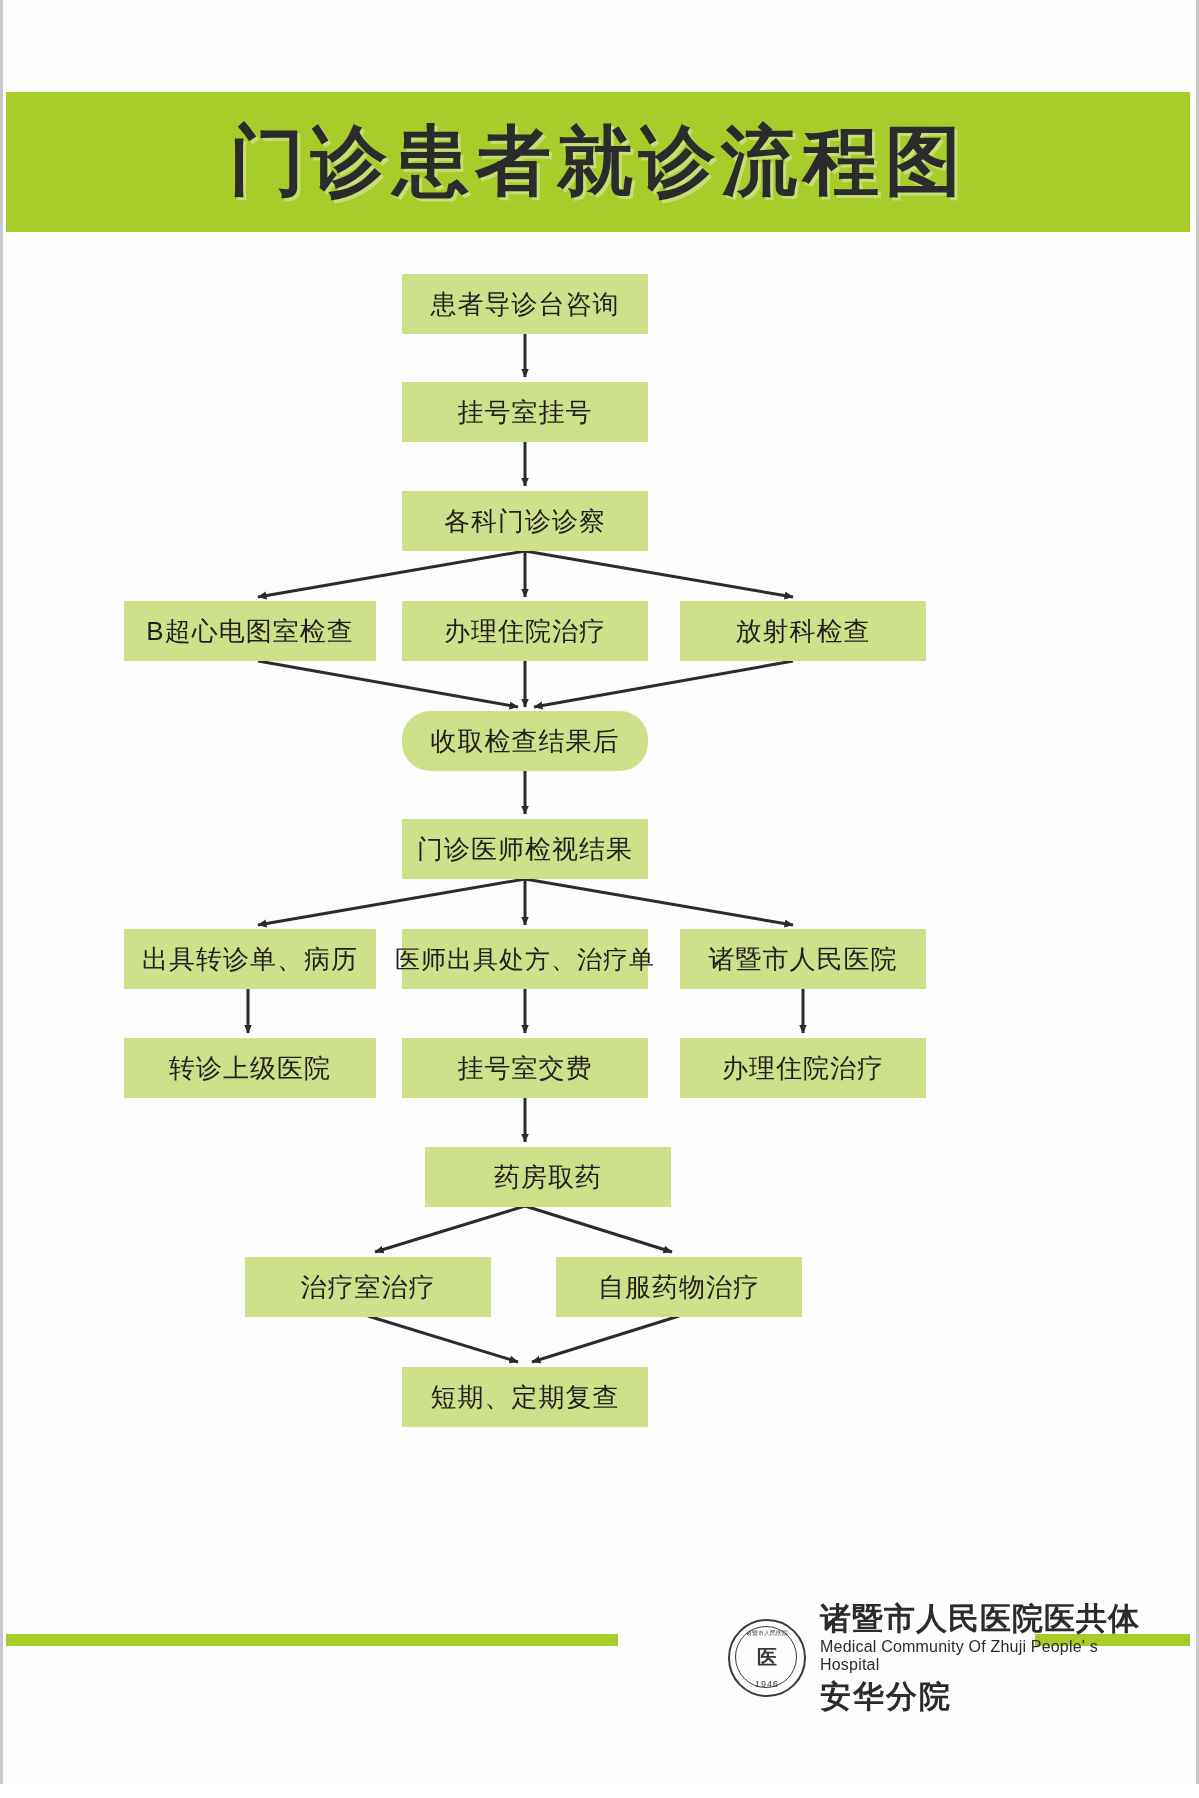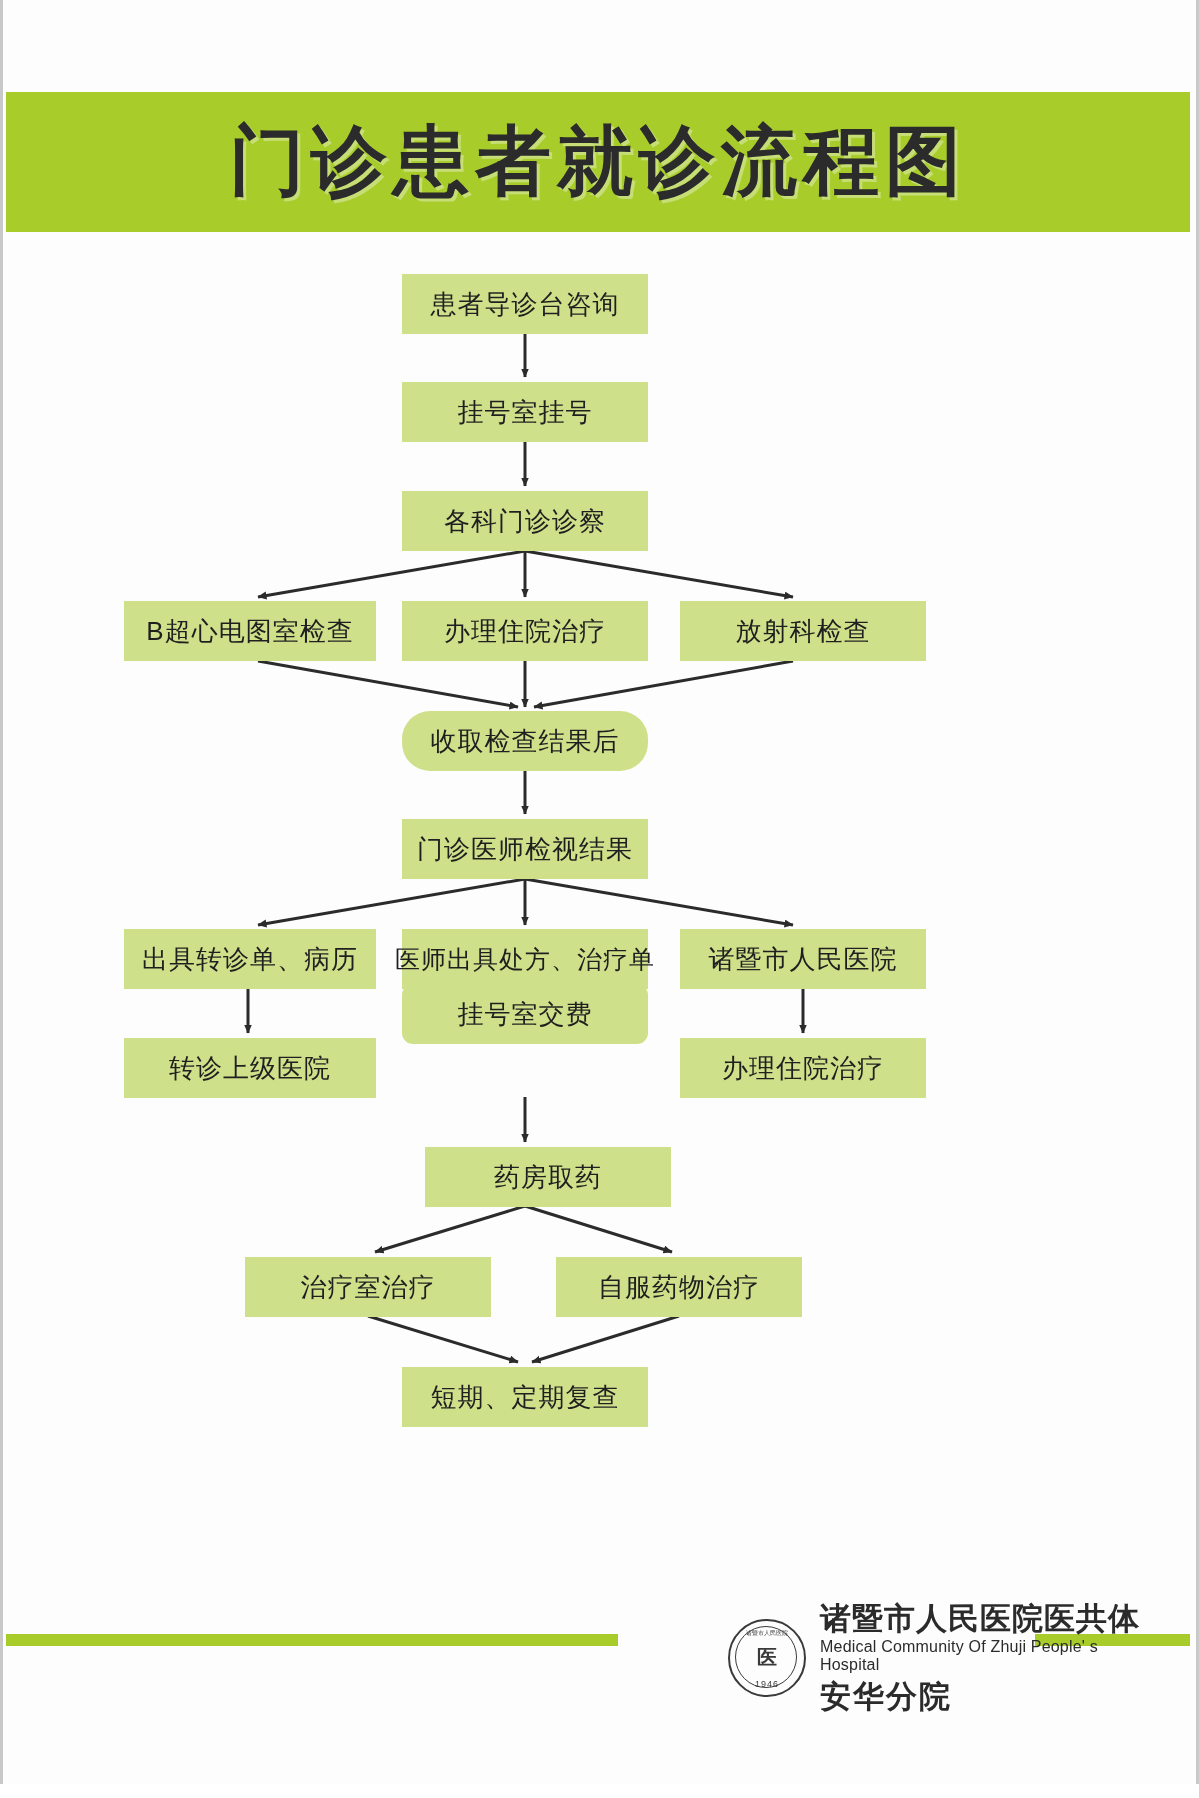--- a/index.html
+++ b/index.html
@@ -262,21 +262,21 @@
   </div>
 
   <div class="flowbox" style="left:680px; top:929px; width:246px; height:60px;">
     <span>诸暨市人民医院</span>
   </div>
 
   <div class="flowbox" style="left:124px; top:1038px; width:252px; height:60px;">
     <span>转诊上级医院</span>
   </div>
 
-  <div class="flowbox" style="left:402px; top:984px; width:246px; height:60px;border-radius:11px;">
+  <div class="flowbox" style="left:402px; top:1038px; width:246px; height:60px;">
     <span>挂号室交费</span>
   </div>
 
   <div class="flowbox" style="left:680px; top:1038px; width:246px; height:60px;">
     <span>办理住院治疗</span>
   </div>
 
   <div class="flowbox" style="left:402px; top:1147px; width:246px; height:60px;margin-left:23px;">
     <span>药房取药</span>
   </div>

